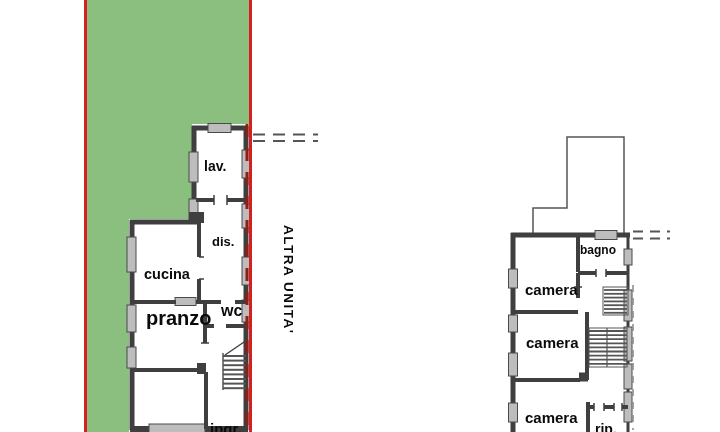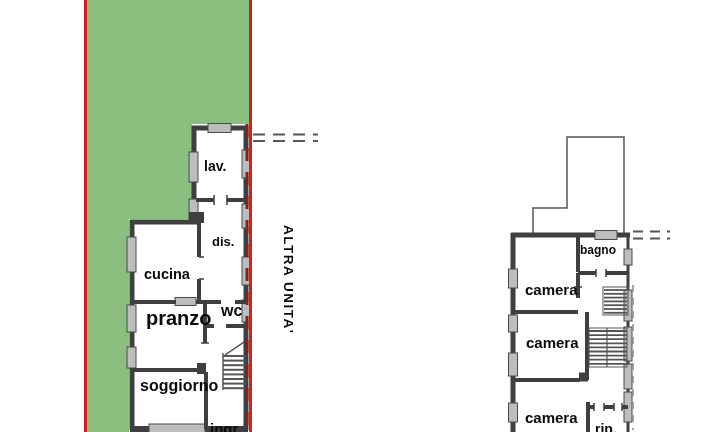--- a/index.html
+++ b/index.html
@@ -210,21 +210,20 @@
       <path d="M633,238.5 H670"></path>
     </g>
   </g>
 </svg>
 
   <div class="room-label lbl-lav">lav.</div>
   <div class="room-label lbl-cucina">cucina</div>
   <div class="room-label lbl-dis">dis.</div>
   <div class="room-label lbl-pranzo">pranzo</div>
   <div class="room-label lbl-wc">wc</div>
-  <div class="room-label lbl-soggiorno">soggiorno</div>
   <div class="room-label lbl-ingr">ingr.</div>
 
   <div class="room-label lbl-altra">ALTRA UNITA'</div>
 
   <div class="room-label lbl-bagno">bagno</div>
   <div class="room-label lbl-camera1">camera</div>
   <div class="room-label lbl-camera2">camera</div>
   <div class="room-label lbl-camera3">camera</div>
   <div class="room-label lbl-rip">rip.</div>
 

